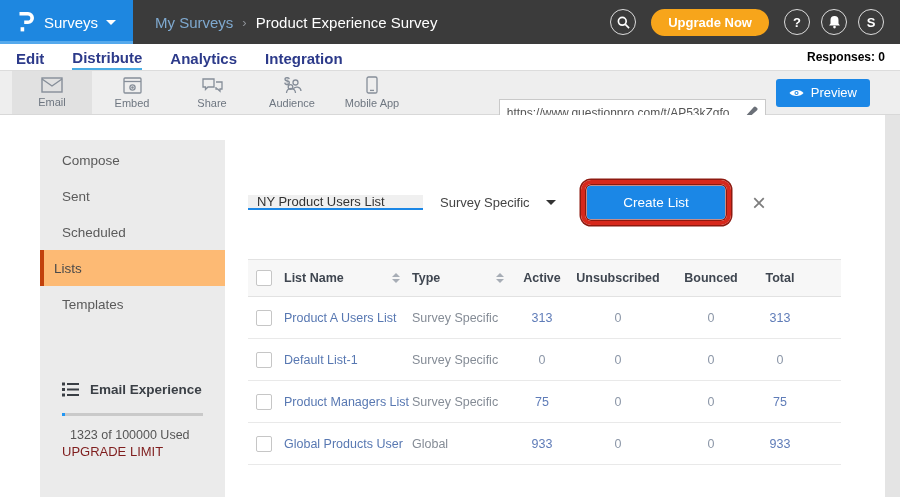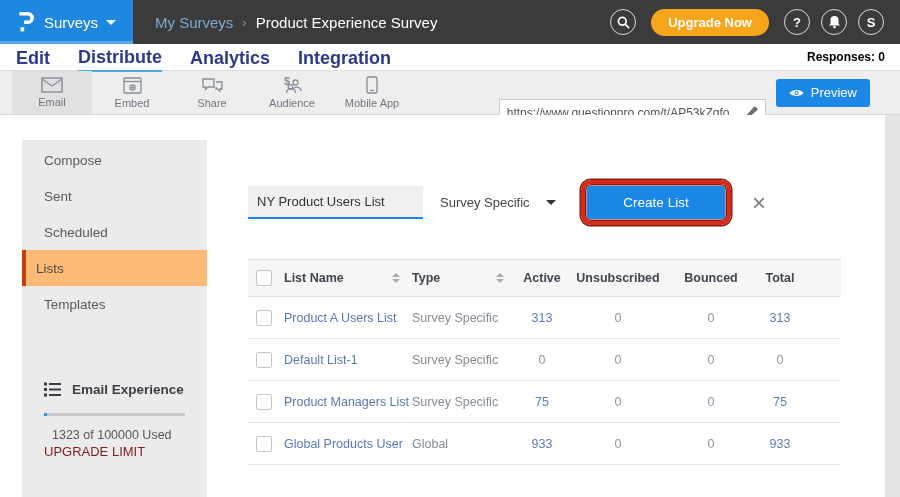--- a/index.html
+++ b/index.html
@@ -23,21 +23,21 @@
   .circle-btn { width:26px; height:26px; border-radius:50%; border:1.5px solid #dcdcdc;
     display:flex; align-items:center; justify-content:center; color:#fff; font-size:13px;
     font-weight:700; cursor:pointer; background:transparent; }
   .upgrade-btn { background:#f7a51b; border:none; color:#fff; font-weight:700; font-size:13px;
     padding:6px 17px; border-radius:15px; cursor:pointer; margin:0 4px;
     font-family:"Liberation Sans", sans-serif; }
 
   
   .navtabs { height:27px; background:#fff; border-bottom:1px solid #dcdcdc; display:flex;
     align-items:center; padding-left:16px; }
-  .navtab { font-size:18px; font-weight:600; color:#2c3a8a; margin-right:28px; cursor:pointer;
+  .navtab { font-size:15px; font-weight:600; color:#2c3a8a; margin-right:28px; cursor:pointer;
     padding:4px 0 2px; }
   .navtab.active { border-bottom:2px solid #49ace4; }
   .responses { margin-left:auto; margin-right:15px; font-size:12px; font-weight:600; color:#000000; }
 
   
   .toolbar { height:44px; background:#eeeeee; border-bottom:1px solid #d8d8d8; display:flex;
     align-items:stretch; padding-left:12px; }
   .channel { width:80px; display:flex; flex-direction:column; align-items:center;
     justify-content:center; gap:3px; cursor:pointer; color:#868e99; }
   .channel.active { background:#e1e1e1; }
@@ -48,38 +48,38 @@
   .url-text { flex:1; font-size:12px; color:#555; white-space:nowrap; overflow:hidden; }
   .preview-btn { background:#1b87e6; border:none; color:#fff; height:28px; padding:0 13px;
     border-radius:3px; font-size:13px; display:flex; align-items:center; gap:7px; cursor:pointer;
     font-family:"Liberation Sans", sans-serif; }
 
   
   .content { position:relative; height:382px; background:#fff; }
   .right-strip { position:absolute; right:0; top:0; width:15px; height:100%; background:#e4e4e4; }
 
   
-  .sidebar { position:absolute; left:22px; top:25px; bottom:0; width:185px; background:#ebebeb; }
+  .sidebar { position:absolute; left:40px; top:25px; bottom:0; width:185px; background:#ebebeb; }
   .side-items { padding-top:2px; }
   .side-item { height:36px; display:flex; align-items:center; padding-left:22px; font-size:13.5px;
     color:#5a5a5a; cursor:pointer; }
   .side-item.active { background:#fdba74; border-left:4px solid #c2410c; padding-left:10px; color:#4a4a4a; }
   .ea-block { margin-top:60px; }
   .ea-title { display:flex; align-items:center; gap:11px; padding-left:22px; font-size:13.5px;
     font-weight:700; color:#3a3f45; }
   .progress { margin:16px 22px 0 22px; height:3px; background:#c9c9c9; position:relative; }
   .progress-fill { position:absolute; left:0; top:0; bottom:0; background:#2196f3; }
   .ea-usage { padding-left:30px; margin-top:12px; font-size:12.5px; color:#555; }
   .ea-upgrade { padding-left:22px; font-size:13px; font-weight:500;
     color:#7f1d1d; cursor:pointer; display:inline-block; }
 
   
   .panel { position:absolute; left:230px; top:25px; right:15px; bottom:0; background:#fff; }
   .create-row { margin:40px 0 0 18px; display:flex; align-items:center; }
-  .list-input { width:175px; height:33px; background:#f0f0f0; border:none;
+  .list-input { width:175px; height:15px; background:#f0f0f0; border:none;
     border-bottom:2px solid #1b87e6; font-size:13px; color:#333; padding:0 9px; outline:none;
     font-family:"Liberation Sans", sans-serif; }
   .type-select { margin-left:17px; width:122px; display:flex; align-items:center;
     justify-content:space-between; font-size:13px; color:#444; cursor:pointer; padding-right:6px; }
   .select-caret { width:0; height:0; border-left:5px solid transparent; border-right:5px solid transparent;
     border-top:5px solid #333; }
   .annotation { margin-left:19px; border:4px solid #d7281c; border-radius:10px; padding:2px;
     box-shadow:0 0 0 1.5px #8e1a10, inset 0 0 0 1.5px #8e1a10; }
   .create-btn { background:#1b87e6; border:none; color:#fff; width:138px; height:33px;
     border-radius:3px; font-size:13.5px; cursor:pointer; font-family:"Liberation Sans", sans-serif; }

